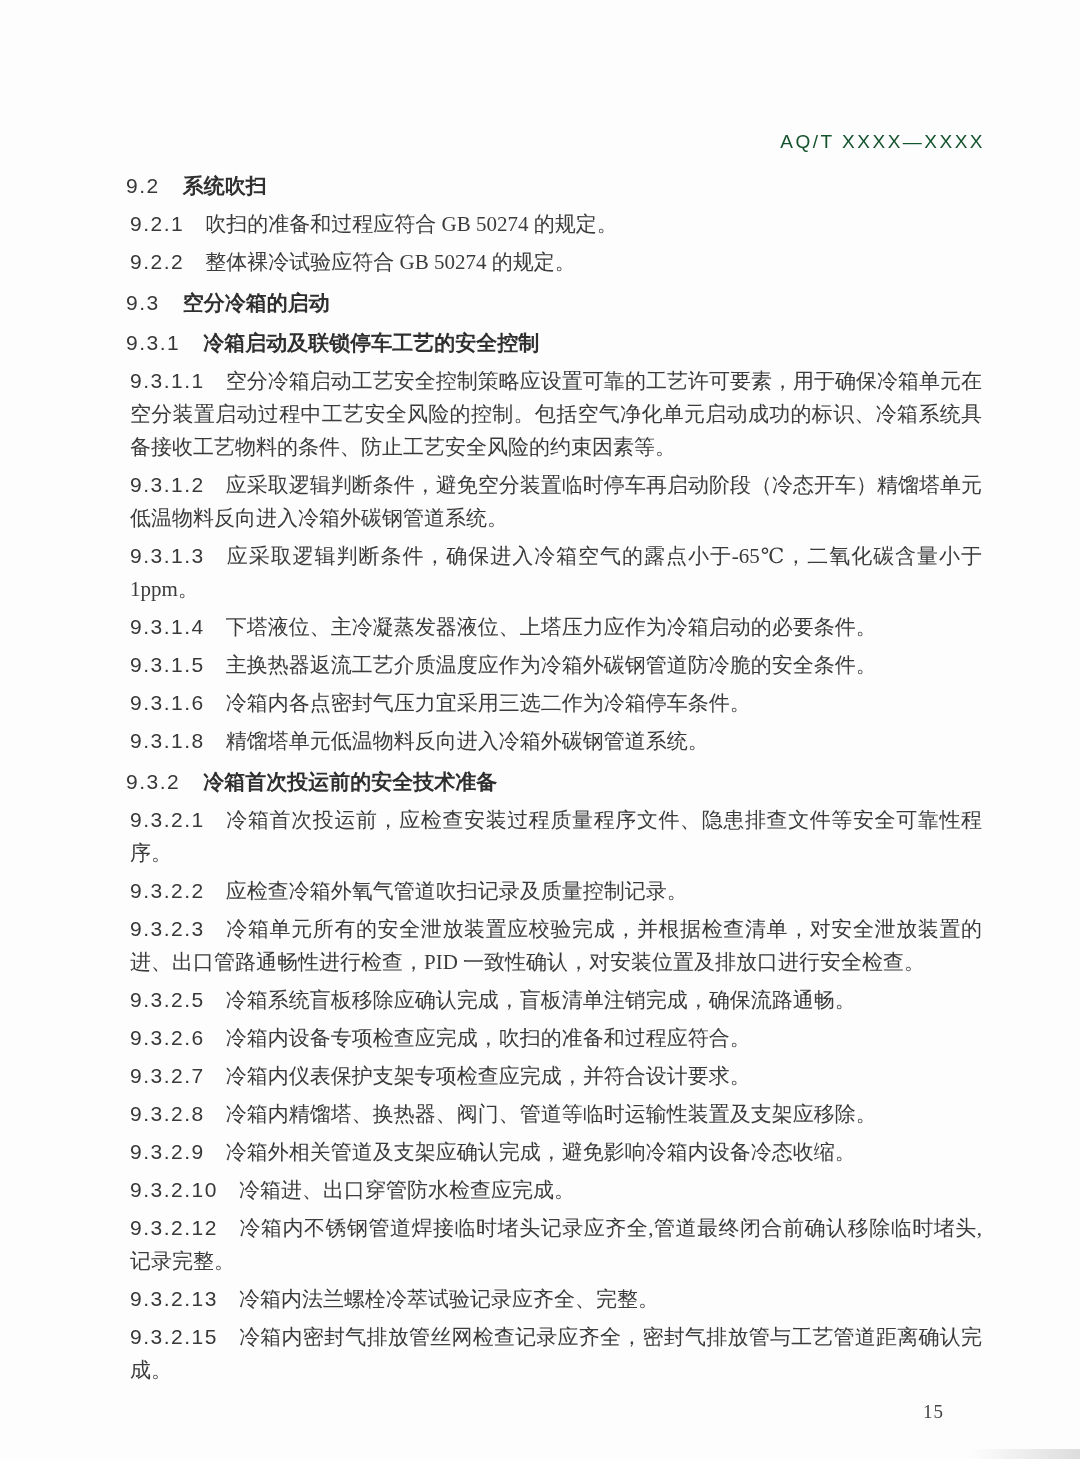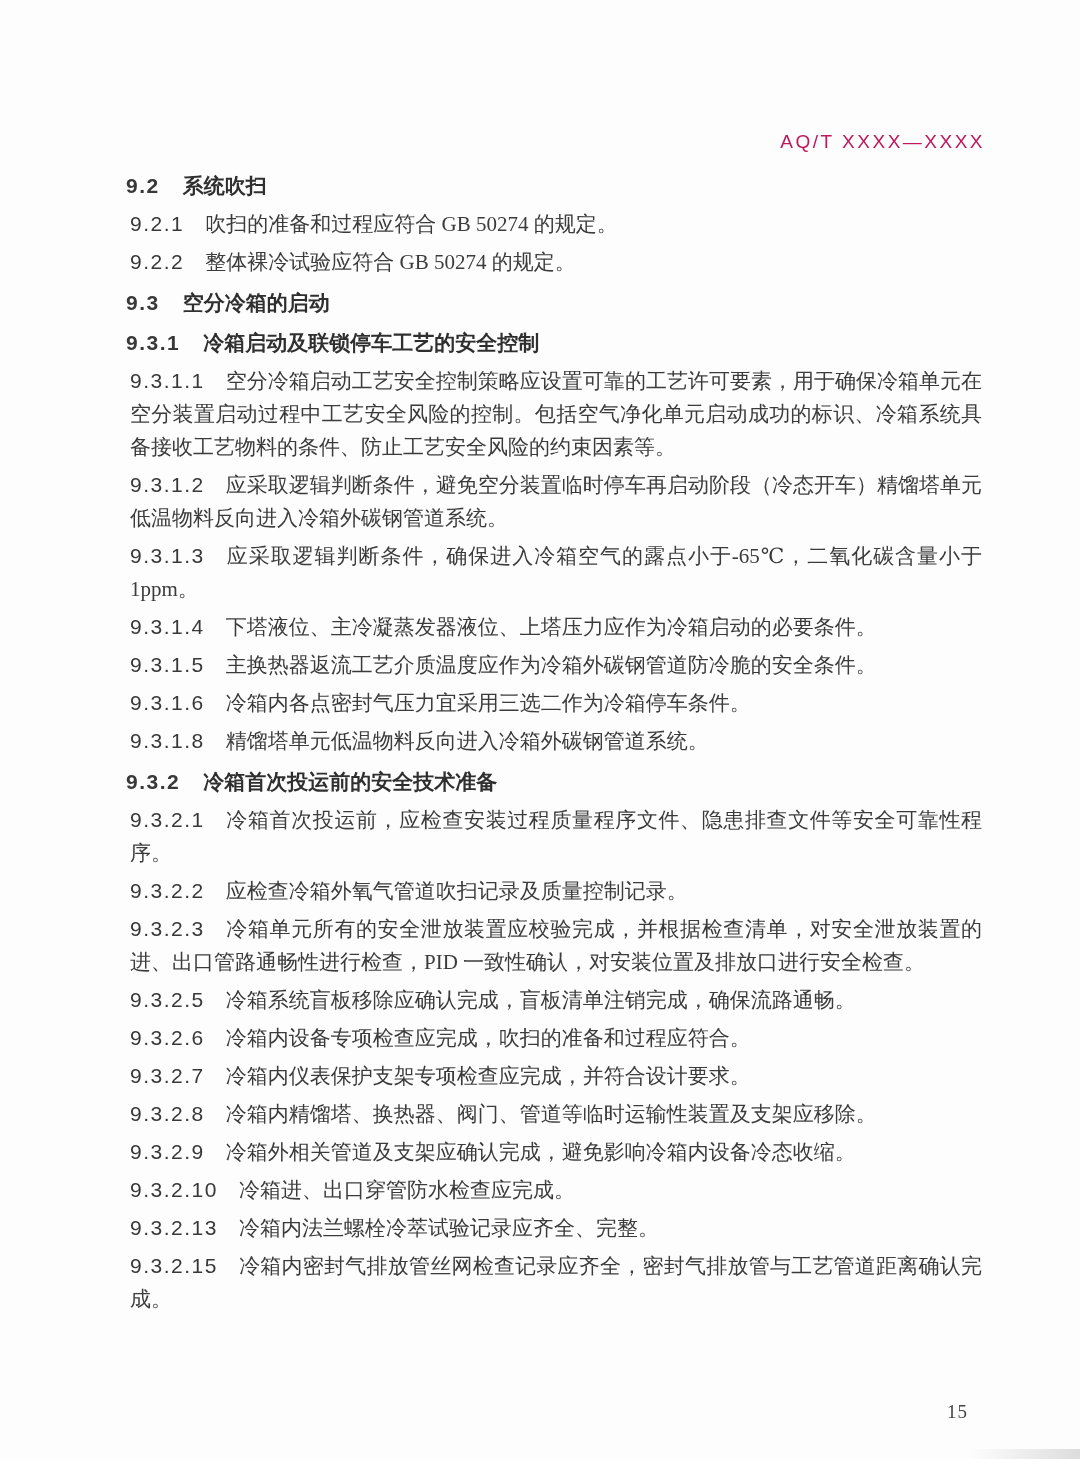--- a/index.html
+++ b/index.html
@@ -18,21 +18,21 @@
     color: #3b3b3b;
   }
   .doc-header {
     position: absolute;
     top: 131px;
     right: 95px;
     font-family: "Liberation Sans", "DejaVu Sans", sans-serif;
     font-size: 19px;
     letter-spacing: 2.5px;
     font-weight: 500;
-    color: #be185d;
+    color: #14532d;
   }
   .content {
     position: absolute;
     top: 162px;
     left: 126px;
     width: 860px;
   }
   .block {
     font-size: 21px;
     line-height: 33px;
@@ -48,27 +48,27 @@
     color: #383838;
   }
   .block.h2, .block.h3 {
     font-family: "Liberation Sans", "DejaVu Sans", sans-serif;
     font-weight: 700;
     text-align: left;
     color: #2f2f2f;
     margin: 7px 0 5px 0;
   }
   .block.h2 .num, .block.h3 .num {
-    font-weight: 700;
+    font-weight: 400;
     margin-right: 23px;
   }
   .page-footer {
     position: absolute;
     bottom: 36px;
-    right: 112px;
+    right: 136px;
     font-size: 19px;
     letter-spacing: 1px;
     color: #454545;
   }
   
   .corner-shade {
     position: absolute;
     right: 0;
     bottom: 0;
     width: 110px;
@@ -99,20 +99,21 @@
       <p class="block h3"><span class="num">9.3.2</span><span class="txt">冷箱首次投运前的安全技术准备</span></p>
       <p class="block clause"><span class="num">9.3.2.1</span><span class="txt">冷箱首次投运前，应检查安装过程质量程序文件、隐患排查文件等安全可靠性程序。</span></p>
       <p class="block clause"><span class="num">9.3.2.2</span><span class="txt">应检查冷箱外氧气管道吹扫记录及质量控制记录。</span></p>
       <p class="block clause"><span class="num">9.3.2.3</span><span class="txt">冷箱单元所有的安全泄放装置应校验完成，并根据检查清单，对安全泄放装置的进、出口管路通畅性进行检查，PID 一致性确认，对安装位置及排放口进行安全检查。</span></p>
       <p class="block clause"><span class="num">9.3.2.5</span><span class="txt">冷箱系统盲板移除应确认完成，盲板清单注销完成，确保流路通畅。</span></p>
       <p class="block clause"><span class="num">9.3.2.6</span><span class="txt">冷箱内设备专项检查应完成，吹扫的准备和过程应符合。</span></p>
       <p class="block clause"><span class="num">9.3.2.7</span><span class="txt">冷箱内仪表保护支架专项检查应完成，并符合设计要求。</span></p>
       <p class="block clause"><span class="num">9.3.2.8</span><span class="txt">冷箱内精馏塔、换热器、阀门、管道等临时运输性装置及支架应移除。</span></p>
       <p class="block clause"><span class="num">9.3.2.9</span><span class="txt">冷箱外相关管道及支架应确认完成，避免影响冷箱内设备冷态收缩。</span></p>
       <p class="block clause"><span class="num">9.3.2.10</span><span class="txt">冷箱进、出口穿管防水检查应完成。</span></p>
+      <p class="block clause"><span class="num">9.3.2.12</span><span class="txt">冷箱内不锈钢管道焊接临时堵头记录应齐全,管道最终闭合前确认移除临时堵头,记录完整。</span></p>
       <p class="block clause"><span class="num">9.3.2.13</span><span class="txt">冷箱内法兰螺栓冷萃试验记录应齐全、完整。</span></p>
       <p class="block clause"><span class="num">9.3.2.15</span><span class="txt">冷箱内密封气排放管丝网检查记录应齐全，密封气排放管与工艺管道距离确认完成。</span></p>
     </main>
 
   <div class="page-footer">15</div>
 
   <div class="corner-shade"></div>
 
 </div>
 

